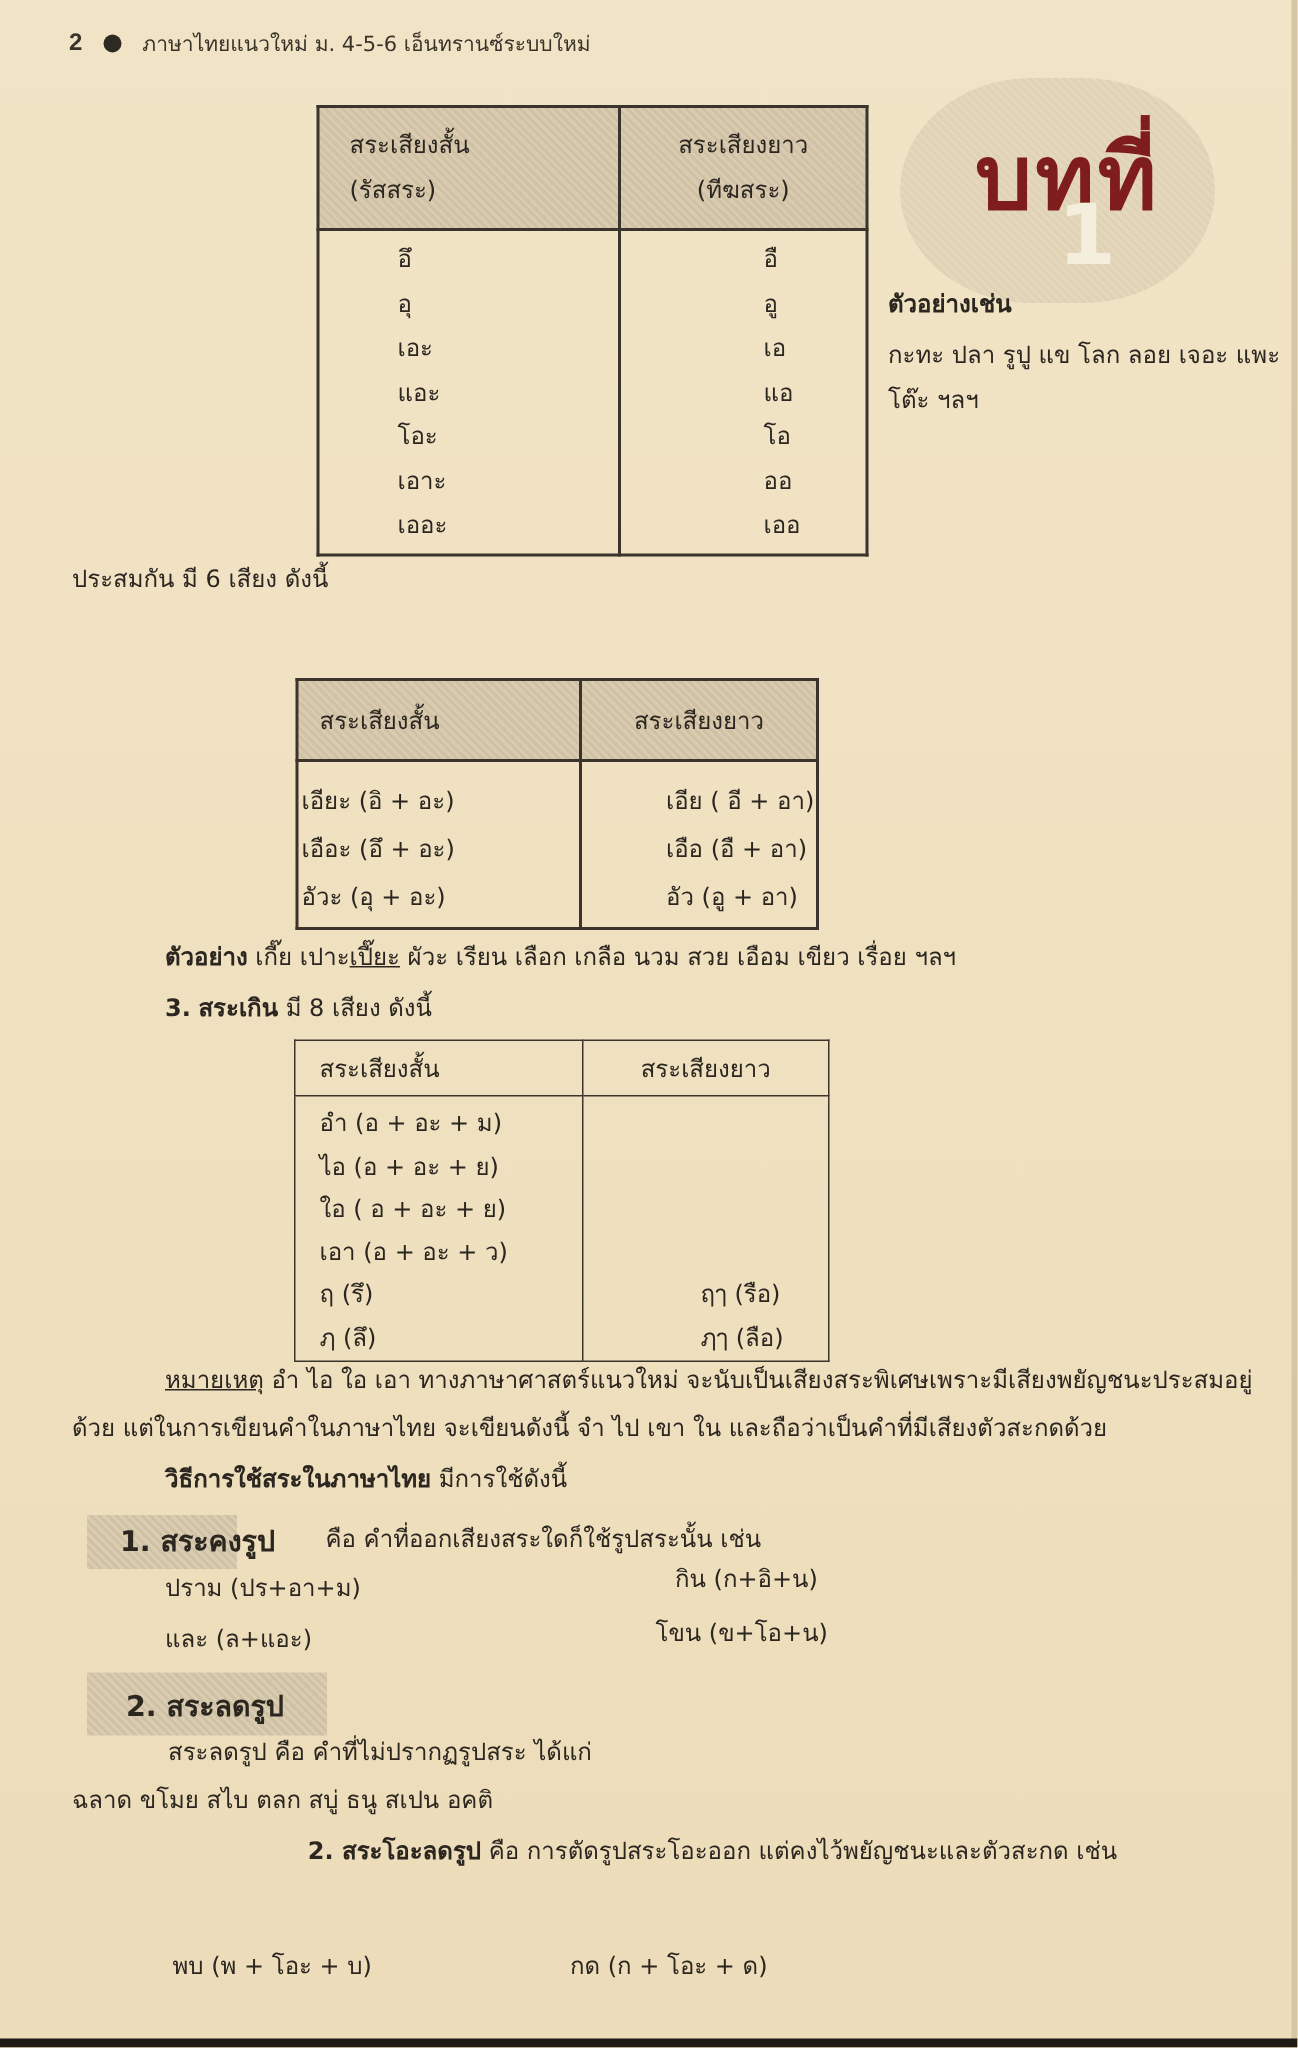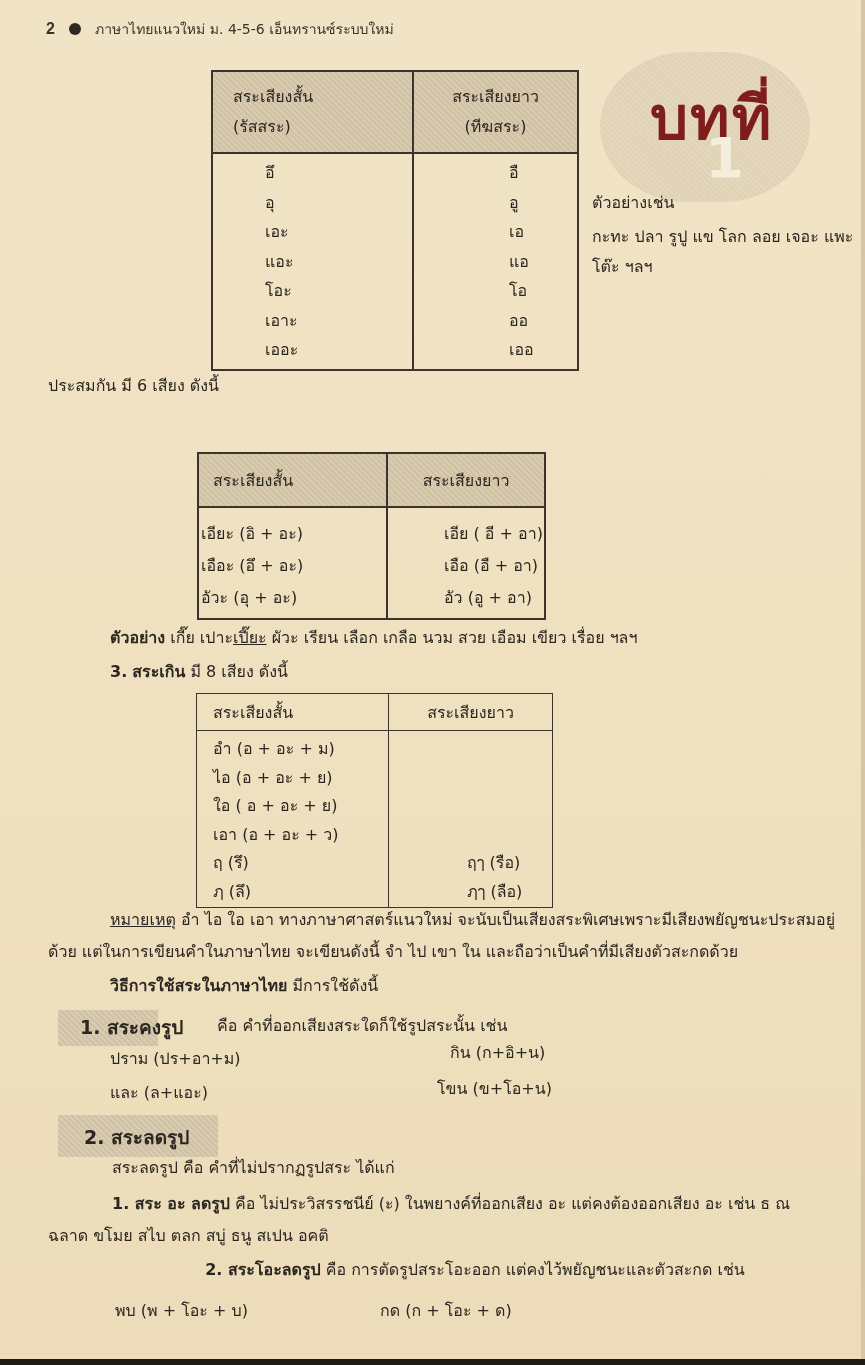--- a/index.html
+++ b/index.html
@@ -34,21 +34,21 @@
     .t1 .cell-list div { height: 29.5px; line-height: 29.5px; }
     .t1 td.l { padding-left: 52px; }
     .t1 td.r { padding-left: 95px; }
 
     
     .badge { top: 52px; left: 600px; width: 210px; height: 150px; border-radius: 105px / 90px;
       background: repeating-linear-gradient(45deg, #e2d5ba 0 2px, #dccfb2 2px 4px); opacity: .85; }
     .badge-text { top: 70px; left: 650px; font-size: 60px; font-weight: bold; color: #7f1d1d; letter-spacing: 2px; }
     .badge-num { top: 125px; left: 705px; font-size: 56px; font-weight: bold; color: #f4eedd; }
 
-    .ex1-title { top: 190px; left: 592px; font-size: 16px; font-weight: normal; }
+    .ex1-title { top: 190px; left: 592px; font-size: 16px; font-weight: bold; }
     .ex1-body { top: 222px; left: 592px; width: 262px; font-size: 16px; line-height: 30px; }
 
     .para { left: 48px; width: 790px; font-size: 16px; line-height: 32px; }
     .para .ind { padding-left: 62px; }
     b.k { font-weight: bold; }
     u { text-decoration: underline; text-align: right; }
 
     
     .t2 { top: 452px; left: 197px; width: 349px; }
     .t2 th { height: 50px; }
@@ -209,23 +209,20 @@
 <div class="abs sec1-desc">คือ  คำที่ออกเสียงสระใดก็ใช้รูปสระนั้น  เช่น</div>
 <div class="abs ex-line" style="top:1046px; left:110px;">ปราม  (ปร+อา+ม)</div>
 <div class="abs ex-line" style="top:1040px; left:418px;margin-left:32px;">กิน  (ก+อิ+น)</div>
 <div class="abs ex-line" style="top:1080px; left:110px;">และ  (ล+แอะ)</div>
 <div class="abs ex-line" style="top:1076px; left:437px;">โขน  (ข+โอ+น)</div>
 
 <div class="abs shade-box sec2"></div>
 <div class="abs sec2-label">2. สระลดรูป</div>
 <div class="abs para" style="top:1152px;">
   <div style="padding-left:64px;">สระลดรูป คือ คำที่ไม่ปรากฏรูปสระ ได้แก่</div>
-  <div style="padding-left:64px; margin-top:4px;">
-    <b class="k">1.  </b><b class="k">สระ อะ ลดรูป</b><span> คือ ไม่ประวิสรรชนีย์ (ะ) ในพยางค์ที่ออกเสียง อะ แต่คงต้องออกเสียง อะ เช่น ธ ณ</span>
-  </div>
   <div>ฉลาด ขโมย สไบ ตลก สบู่ ธนู สเปน อคติ</div>
   <div style="padding-left:64px; margin-top:2px;text-align:center;">
     <b class="k">2.  </b><b class="k">สระโอะลดรูป</b><span> คือ การตัดรูปสระโอะออก แต่คงไว้พยัญชนะและตัวสะกด เช่น</span>
   </div>
 </div>
 <div class="abs ex-line" style="top:1298px; left:115px;">พบ (พ + โอะ + บ)</div>
 <div class="abs ex-line" style="top:1298px; left:380px;">กด (ก + โอะ + ด)</div>
 
 <div class="bottom-bar"></div>
 

